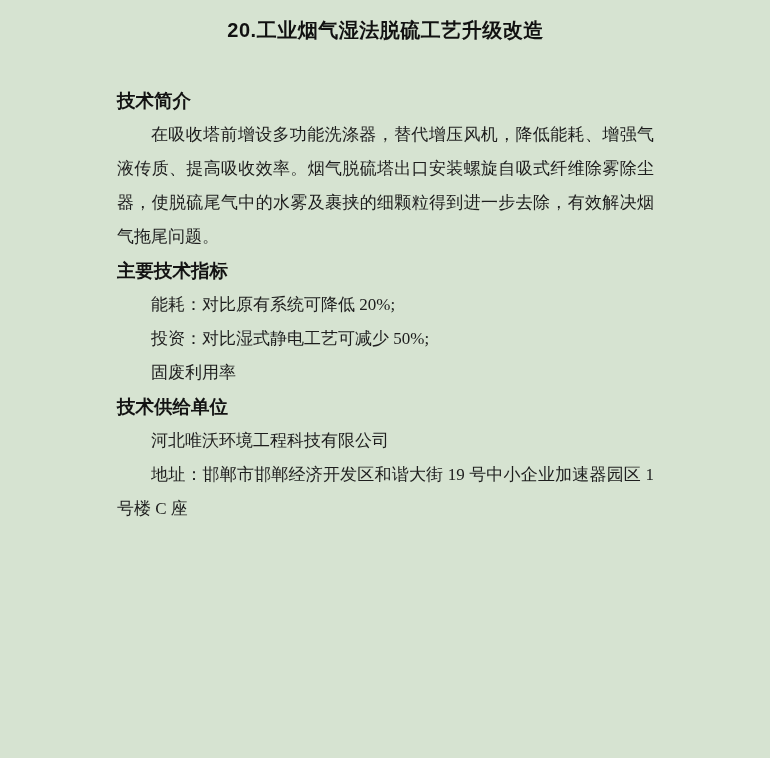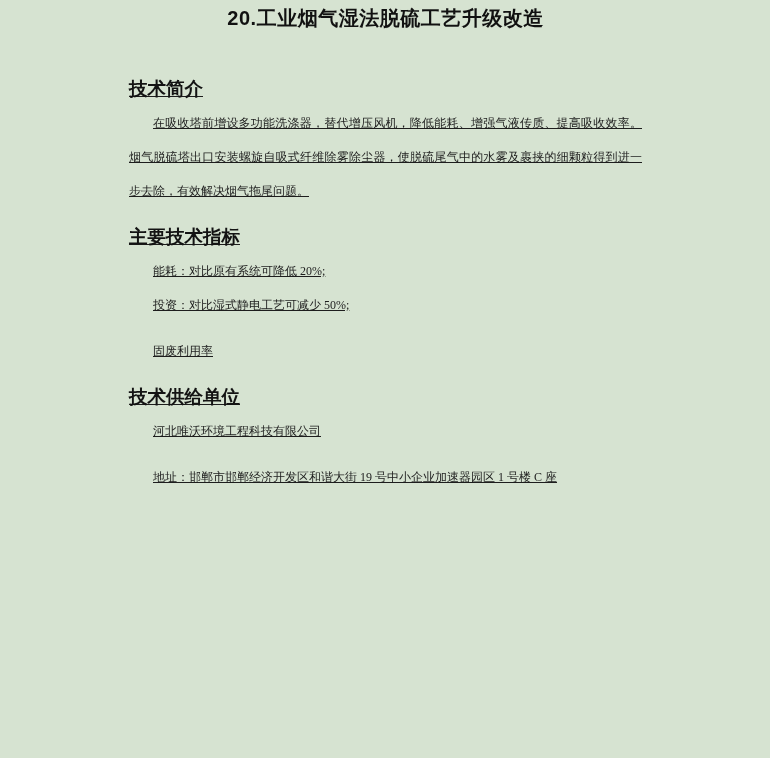--- a/index.html
+++ b/index.html
@@ -10,49 +10,48 @@
     width: 770px;
     height: 758px;
     background: #d6e3d1;
     color: #1d1d1d;
     overflow: hidden;
   }
   .page {
     box-sizing: border-box;
     width: 770px;
     height: 758px;
-    padding: 4px 116px 0 117px;
+    padding: 16px 116px 0 117px;
     background: #d6e3d1;
   }
   .doc-title {
     margin: 0 0 40px 0;
     font-family: "Liberation Sans", "DejaVu Sans", sans-serif;
     font-weight: bold;
     font-size: 20px;
     line-height: 28px;
     text-align: center;
     color: #111;
     letter-spacing: 0.5px;
   }
   section {
-    margin: 12px;
-    text-decoration: underline;
+    margin: 0;
   }
   .section-heading {
     margin: 0;
     font-family: "Liberation Sans", "DejaVu Sans", sans-serif;
     font-weight: bold;
     font-size: 18.5px;
     line-height: 34px;
     color: #131313;
   }
   .section-paragraph {
     margin: 0;
     font-family: "Liberation Serif", "DejaVu Serif", serif;
-    font-size: 12px;
+    font-size: 17px;
     line-height: 34px;
     text-indent: 2em;
     text-align: justify;
     text-justify: inter-ideograph;
     color: #1d1d1d;
   }
 </style>
 </head>
 <body>
 

